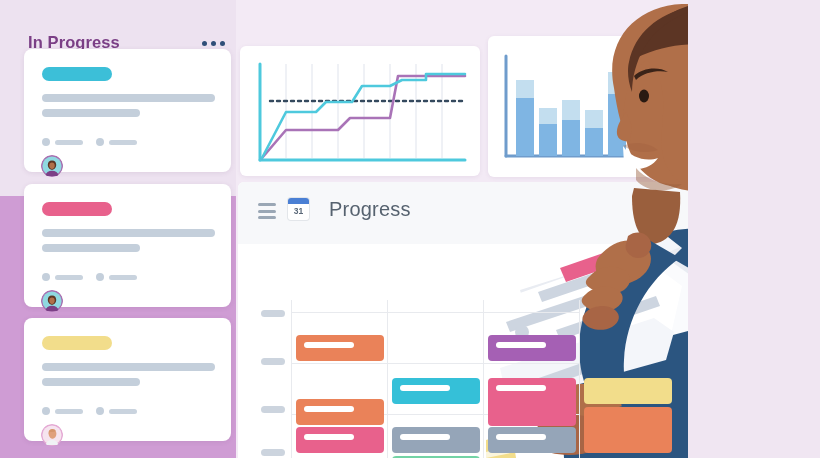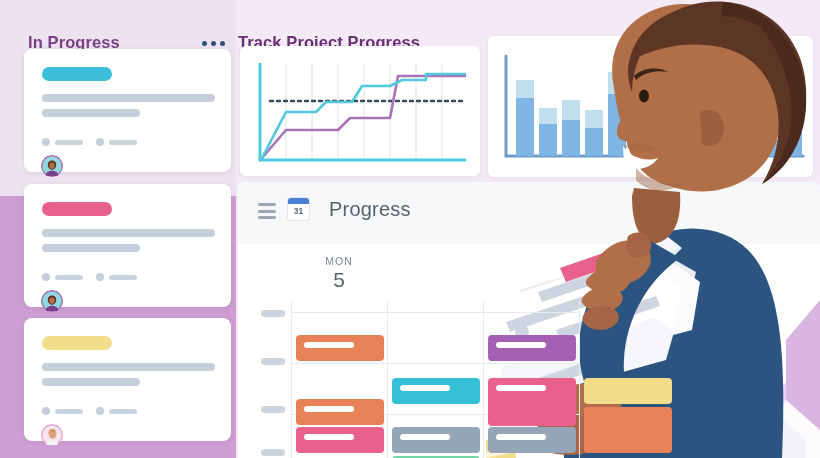--- a/index.html
+++ b/index.html
@@ -2,21 +2,21 @@
 <html><head>
 <meta charset="utf-8">
 <style>
   * { box-sizing: border-box; margin: 0; padding: 0; }
   html, body { width: 820px; height: 458px; overflow: hidden; }
   body {
     font-family: "Liberation Sans", sans-serif;
     background: #f0e6f2;
     position: relative;
   }
-  #stage { position: absolute; inset: 0; width: 820px; height: 458px; overflow: hidden; background: #fef9c3; }
+  #stage { position: absolute; inset: 0; width: 688px; height: 458px; overflow: hidden; background: #fef9c3; }
 
   
   .bg-light   { position:absolute; left:0; top:0; width:820px; height:458px; background:#ede2f0; }
   .bg-mauve-b { position:absolute; left:0; top:196px; width:246px; height:262px; background:#cf9cd4; }
   .bg-white-r { position:absolute; left:236px; top:0px; width:584px; height:458px; background:#f3eaf5; }
 
   
   .hdr { position:absolute; top:16px; left:0; width:820px; height:26px; }
   .hdr-title {
     position:absolute; left:28px; top:17px;
@@ -83,21 +83,20 @@
   <div class="bg-mauve-b"></div>
   <div class="bg-white-r"></div>
 
   <div class="hdr">
     <div class="hdr-title">In Progress</div>
     <div class="hdr-dots">
         <i></i>
         <i></i>
         <i></i>
       </div>
-    <div class="hdr-title2">Track Project Progress</div>
   </div>
 
   <div class="card" id="card0" style="top:49px;height:123px;">
     <div class="card-tag" style="background:#3cbfd8"></div>
     <div class="line-a" style="top:45px"></div>
     <div class="line-b" style="top:60px"></div>
     <div class="meta" style="left:18px;top:89px">
         <span class="dot"></span>
         <span class="bar"></span>
       </div>
@@ -229,24 +228,20 @@
       <span></span>
   </div>
 
   <div class="cal-icon" style="z-index:6">
     <div class="top"></div>
     <div class="num">31</div>
   </div>
 
   <div class="cal-title" style="z-index:6">Progress</div>
 
-  <div class="day-hdr" style="left:304px;top:255px;z-index:6">
-    <div class="day-name">MON</div>
-    <div class="day-num">5</div>
-  </div>
 
   <div class="vline" style="left:291px;top:300px;height:158px;z-index:4"></div>
   <div class="vline" style="left:387px;top:300px;height:158px;z-index:4"></div>
   <div class="vline" style="left:483px;top:300px;height:158px;z-index:4"></div>
   <div class="vline" style="left:579px;top:300px;height:158px;z-index:4"></div>
   <div class="hline" style="left:291px;top:312px;width:289px;z-index:4"></div>
   <div class="hline" style="left:291px;top:363px;width:289px;z-index:4"></div>
   <div class="hline" style="left:291px;top:414px;width:289px;z-index:4"></div>
 
   <div class="tslot" style="left:261px;top:310px;z-index:5"></div>

